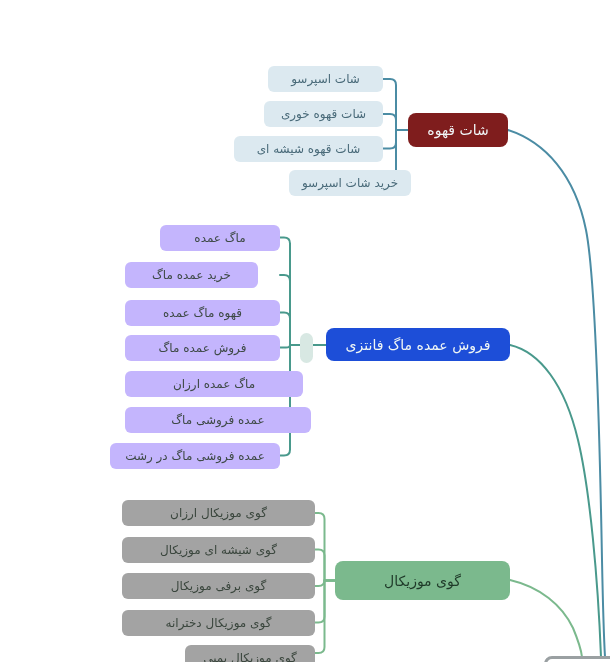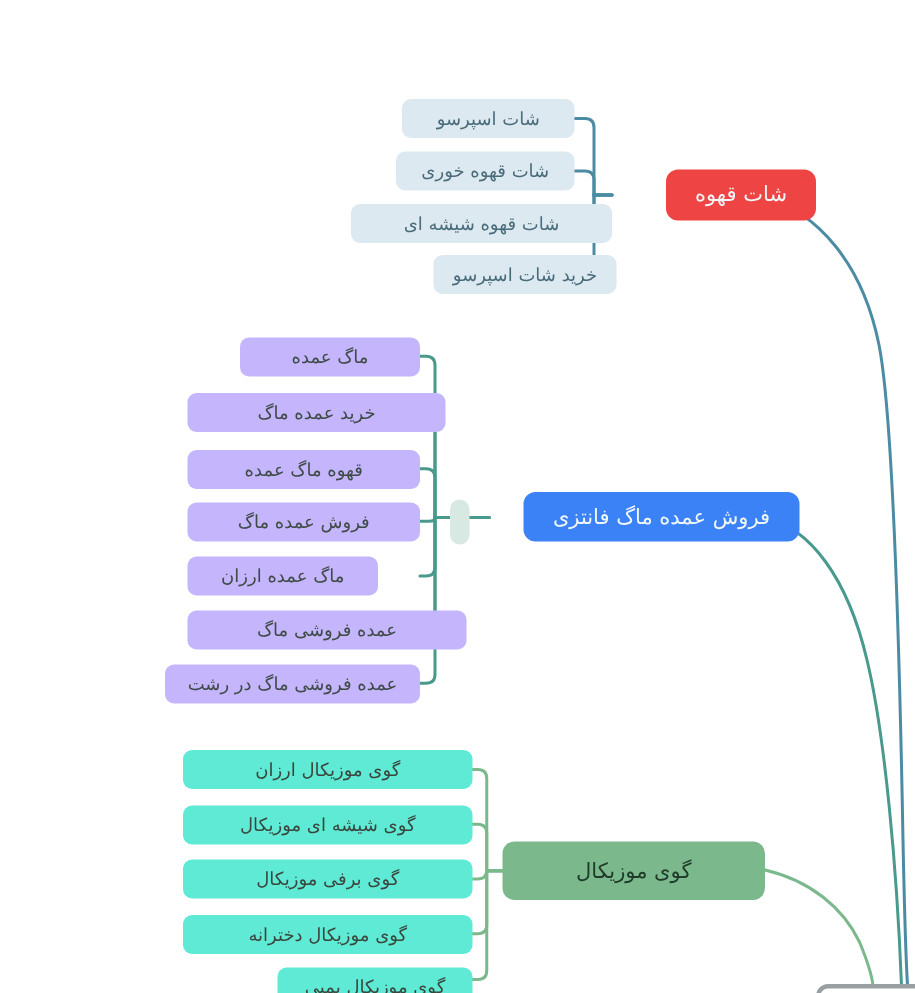--- a/index.html
+++ b/index.html
@@ -9,28 +9,28 @@
   }
   .edges{position:absolute;inset:0;width:610px;height:662px;}
   .edges path{fill:none;stroke-width:2;stroke-linecap:round;}
   .node{
     position:absolute;box-sizing:border-box;display:flex;align-items:center;justify-content:center;
     white-space:nowrap;direction:rtl;
   }
   .child{height:26px;border-radius:6px;font-size:12px;padding:0 10px;}
   .parent{border-radius:8px;font-size:14px;font-weight:500;padding:0 12px;}
   
-  .p1{background:#ef4444;color:#f1f6f8;margin-left:36px;}
+  .p1{background:#7f1d1d;color:#f1f6f8;}
   .k1{background:#dce9f0;color:#4a6b7a;}
   
-  .p2{background:#3b82f6;color:#f1f7f5;margin-left:23px;}
+  .p2{background:#1d4ed8;color:#f1f7f5;}
   .k2{background:#c4b5fd;color:#3e4a46;}
   
   .p3{background:#7bb98d;color:#1f3a29;}
-  .k3{background:#5eead4;color:#3a463d;}
+  .k3{background:#a3a3a3;color:#3a463d;}
   .capsule{
     position:absolute;left:300px;top:333px;width:13px;height:30px;border-radius:7px;
     background:#d8e8e3;
   }
   .root{
     position:absolute;left:544px;top:656px;width:80px;height:24px;background:#ffffff;
     border:3px solid #9aa0a2;border-radius:8px;box-sizing:border-box;
   }
 </style>
 </head>
@@ -59,29 +59,29 @@
 
     <path d="M335 580.5 H324.5 V519 Q324.5 513 318.5 513 H315" stroke="#7bb98d"></path>
     <path d="M335 580.5 H324.5 V555.5 Q324.5 549.5 318.5 549.5 H315" stroke="#7bb98d"></path>
     <path d="M335 580.5 H324.5 V580 Q324.5 586 318.5 586 H315" stroke="#7bb98d"></path>
     <path d="M335 580.5 H324.5 V616.5 Q324.5 622.5 318.5 622.5 H315" stroke="#7bb98d"></path>
     <path d="M335 580.5 H324.5 V647 Q324.5 653 318.5 653 H315" stroke="#7bb98d"></path>
   </svg>
 
   <div class="node child k1" style="left:268px;top:66px;width:115px;">شات اسپرسو</div>
   <div class="node child k1" style="left:264px;top:101px;width:119px;">شات قهوه خوری</div>
-  <div class="node child k1" style="left:234px;top:135.5px;width:174px;">شات قهوه شیشه ای</div>
+  <div class="node child k1" style="left:234px;top:135.5px;width:149px;">شات قهوه شیشه ای</div>
   <div class="node child k1" style="left:261px;top:169.5px;width:122px;margin-left:28px;">خرید شات اسپرسو</div>
   <div class="node parent p1" style="left:408px;top:113px;width:100px;height:34px;">شات قهوه</div>
 
   <div class="node child k2" style="left:160px;top:224.5px;width:120px;">ماگ عمده</div>
-  <div class="node child k2" style="left:125px;top:262px;width:172px;">خرید عمده ماگ</div>
+  <div class="node child k2" style="left:125px;top:262px;width:133px;">خرید عمده ماگ</div>
   <div class="node child k2" style="left:125px;top:299.5px;width:155px;">قهوه ماگ عمده</div>
   <div class="node child k2" style="left:125px;top:334.5px;width:155px;">فروش عمده ماگ</div>
-  <div class="node child k2" style="left:125px;top:371px;width:127px;">ماگ عمده ارزان</div>
+  <div class="node child k2" style="left:125px;top:371px;width:178px;">ماگ عمده ارزان</div>
   <div class="node child k2" style="left:125px;top:407px;width:186px;">عمده فروشی ماگ</div>
   <div class="node child k2" style="left:110px;top:442.5px;width:170px;">عمده فروشی ماگ در رشت</div>
   <div class="node parent p2" style="left:326px;top:328px;width:184px;height:33px;">فروش عمده ماگ فانتزی</div>
   <div class="capsule"></div>
 
   <div class="node child k3" style="left:122px;top:500px;width:193px;">گوی موزیکال ارزان</div>
   <div class="node child k3" style="left:122px;top:536.5px;width:193px;">گوی شیشه ای موزیکال</div>
   <div class="node child k3" style="left:122px;top:573px;width:193px;">گوی برفی موزیکال</div>
   <div class="node child k3" style="left:122px;top:609.5px;width:193px;">گوی موزیکال دخترانه</div>
   <div class="node child k3" style="left:185px;top:645px;width:130px;">گوی موزیکال پمپی</div>

